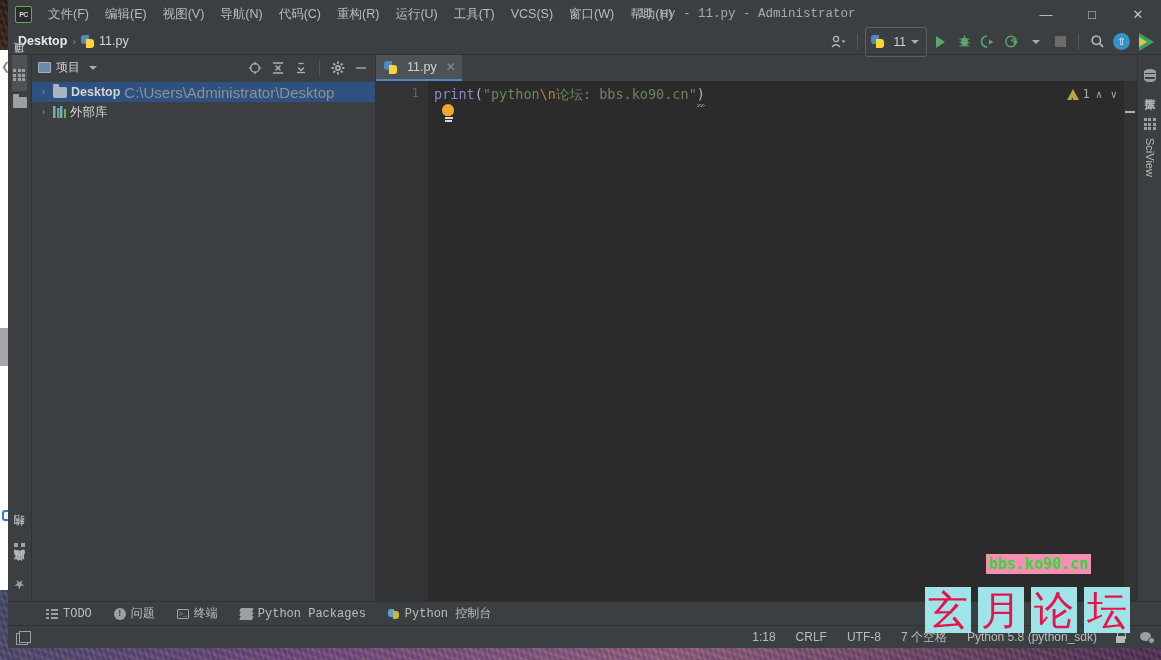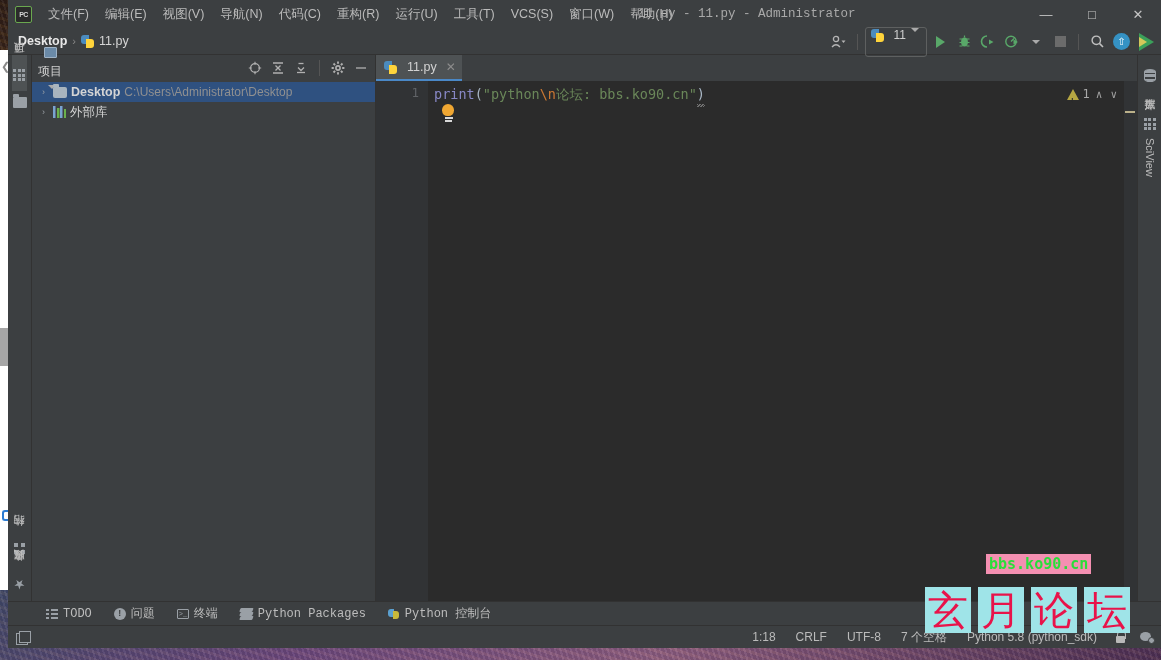--- a/index.html
+++ b/index.html
@@ -103,21 +103,21 @@
   .navbar-right {
     position: absolute; right: 4px; top: 0; height: 27px;
     display: flex; align-items: center; gap: 2px;
   }
   .tb-btn {
     height: 22px; min-width: 22px; display: flex; align-items: center; justify-content: center;
     color: #b5b5b5; font-size: 12px; padding: 0 3px; border-radius: 3px;
   }
   .tb-sep { width: 1px; height: 16px; background: #555; margin: 0 5px; }
   .runcfg {
-    display: flex; align-items: flex-start; gap: 5px;
+    display: flex; align-items: center; gap: 5px;
     border: 1px solid #5e6060; border-radius: 3px;
     height: 30px; padding: 0 7px 0 5px; color: #cfcfcf; font-size: 12px;
   }
   .tri-green {
     width: 0; height: 0; border-left: 9px solid #59a869;
     border-top: 6px solid transparent; border-bottom: 6px solid transparent;
   }
   .caret { width: 0; height: 0; border-top: 4px solid #aaa; border-left: 4px solid transparent; border-right: 4px solid transparent; }
   .circ-blue {
     width: 17px; height: 17px; border-radius: 50%; background: #3592c4;
@@ -188,21 +188,21 @@
 
   
   .project-panel {
     width: 344px; flex: 0 0 344px; background: #3c3f41;
     border-right: 1px solid #323232; display: flex; flex-direction: column;
   }
   .panel-head {
     height: 25px; display: flex; align-items: center; padding: 0 4px 0 6px;
     font-size: 12px; color: #cfcfcf; position: relative;
   }
-  .panel-head .title { display: flex; align-items: center; gap: 5px; flex-direction: column; }
+  .panel-head .title { display: flex; align-items: center; gap: 5px; }
   .ico-proj-sq {
     width: 13px; height: 11px; border: 1px solid #9fb3c6; background: #6a8aa8; border-radius: 1px;
   }
   .panel-head-right {
     position: absolute; right: 4px; display: flex; align-items: center; gap: 3px;
   }
   .hbtn {
     width: 20px; height: 20px; display: flex; align-items: center; justify-content: center;
     color: #b0b0b0; font-size: 13px; border-radius: 3px;
   }
@@ -228,21 +228,21 @@
       linear-gradient(#6ab04c,#6ab04c) 10.5px 3px/2.5px 9px no-repeat;
   }
   .scratch-ico {
     width: 14px; height: 13px; position: relative; flex: none;
     background: #8fa3b5; border-radius: 2px;
   }
   .scratch-ico::after {
     content:""; position:absolute; right:-2px; bottom:-2px; width:8px; height:8px;
     border-radius:50%; background:#2d9cdb; border:1px solid #3c3f41;
   }
-  .tree-path { color: #909090; font-size: 12px; text-align: center; }
+  .tree-path { color: #909090; font-size: 15px; text-align: center; }
   .tree-label-bold { font-weight: bold; }
 
   
   .editor-area { flex: 1 1 auto; display: flex; flex-direction: column; min-width: 0; background: #2b2b2b; }
   .tabbar { height: 26px; flex: 0 0 26px; background: #3c3f41; display: flex; align-items: flex-end; }
   .tab {
     height: 26px; display: flex; align-items: center; gap: 5px; padding: 0 6px 0 8px;
     background: #4e5254; font-size: 12.5px; color: #d2d2d2;
     border-bottom: 2px solid #4a88c7; position: relative;
   }

